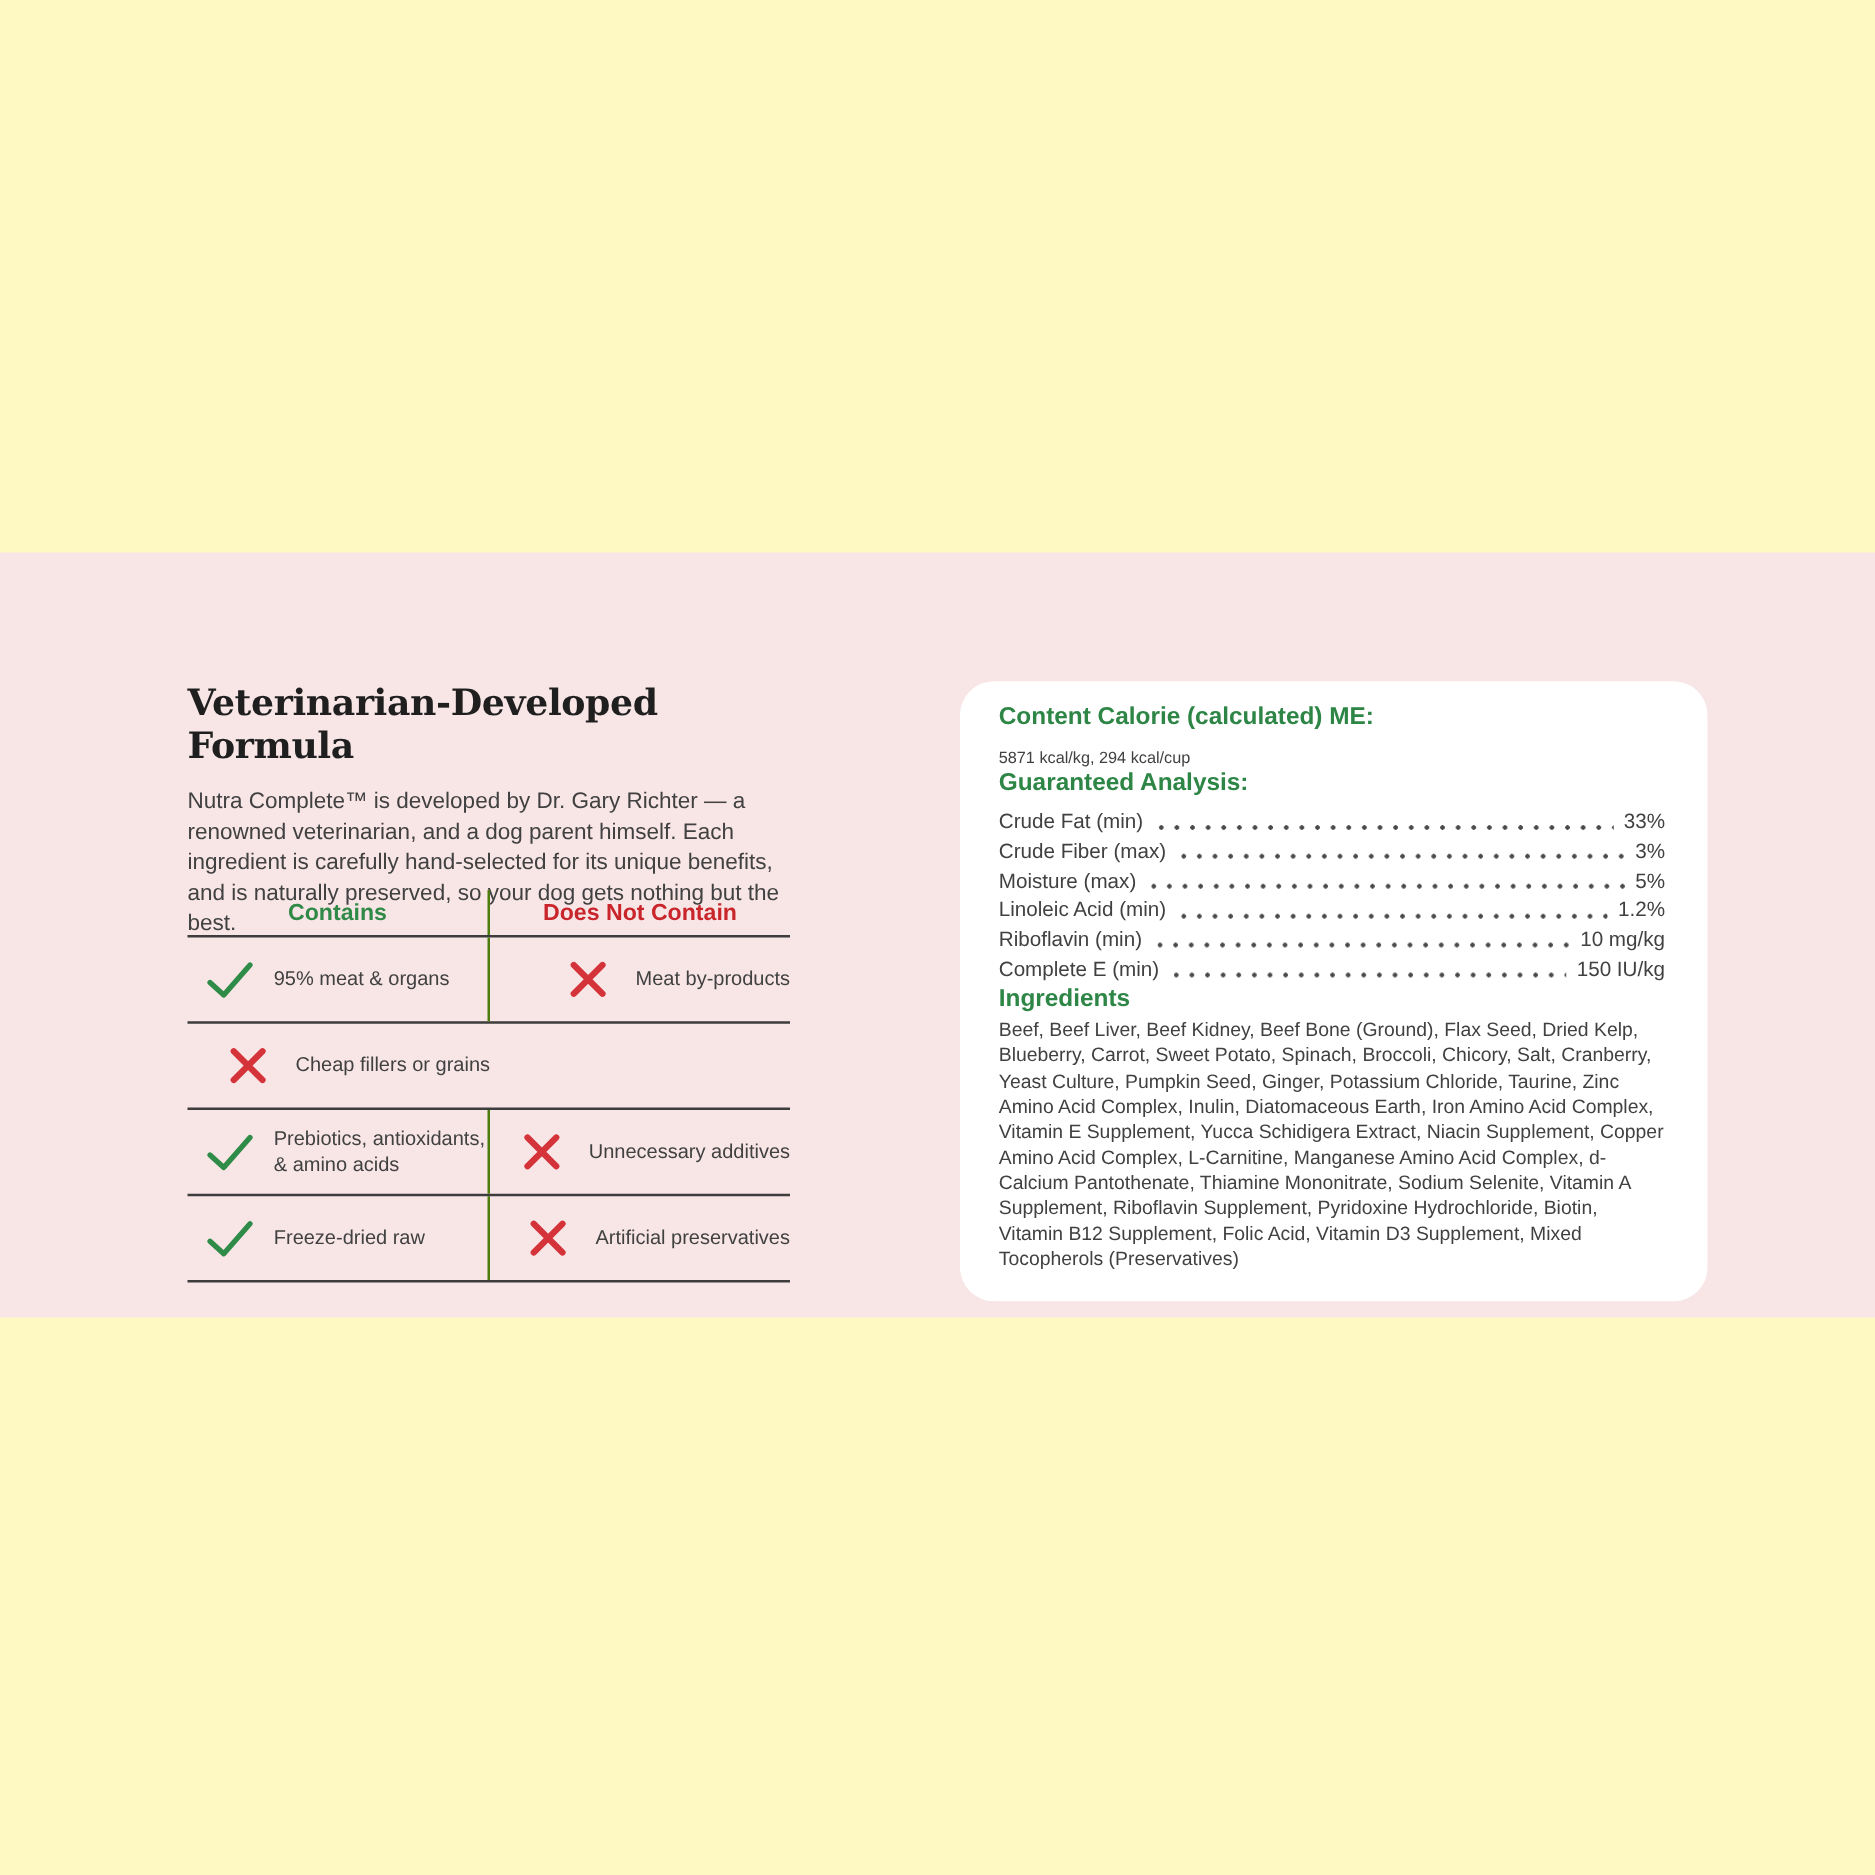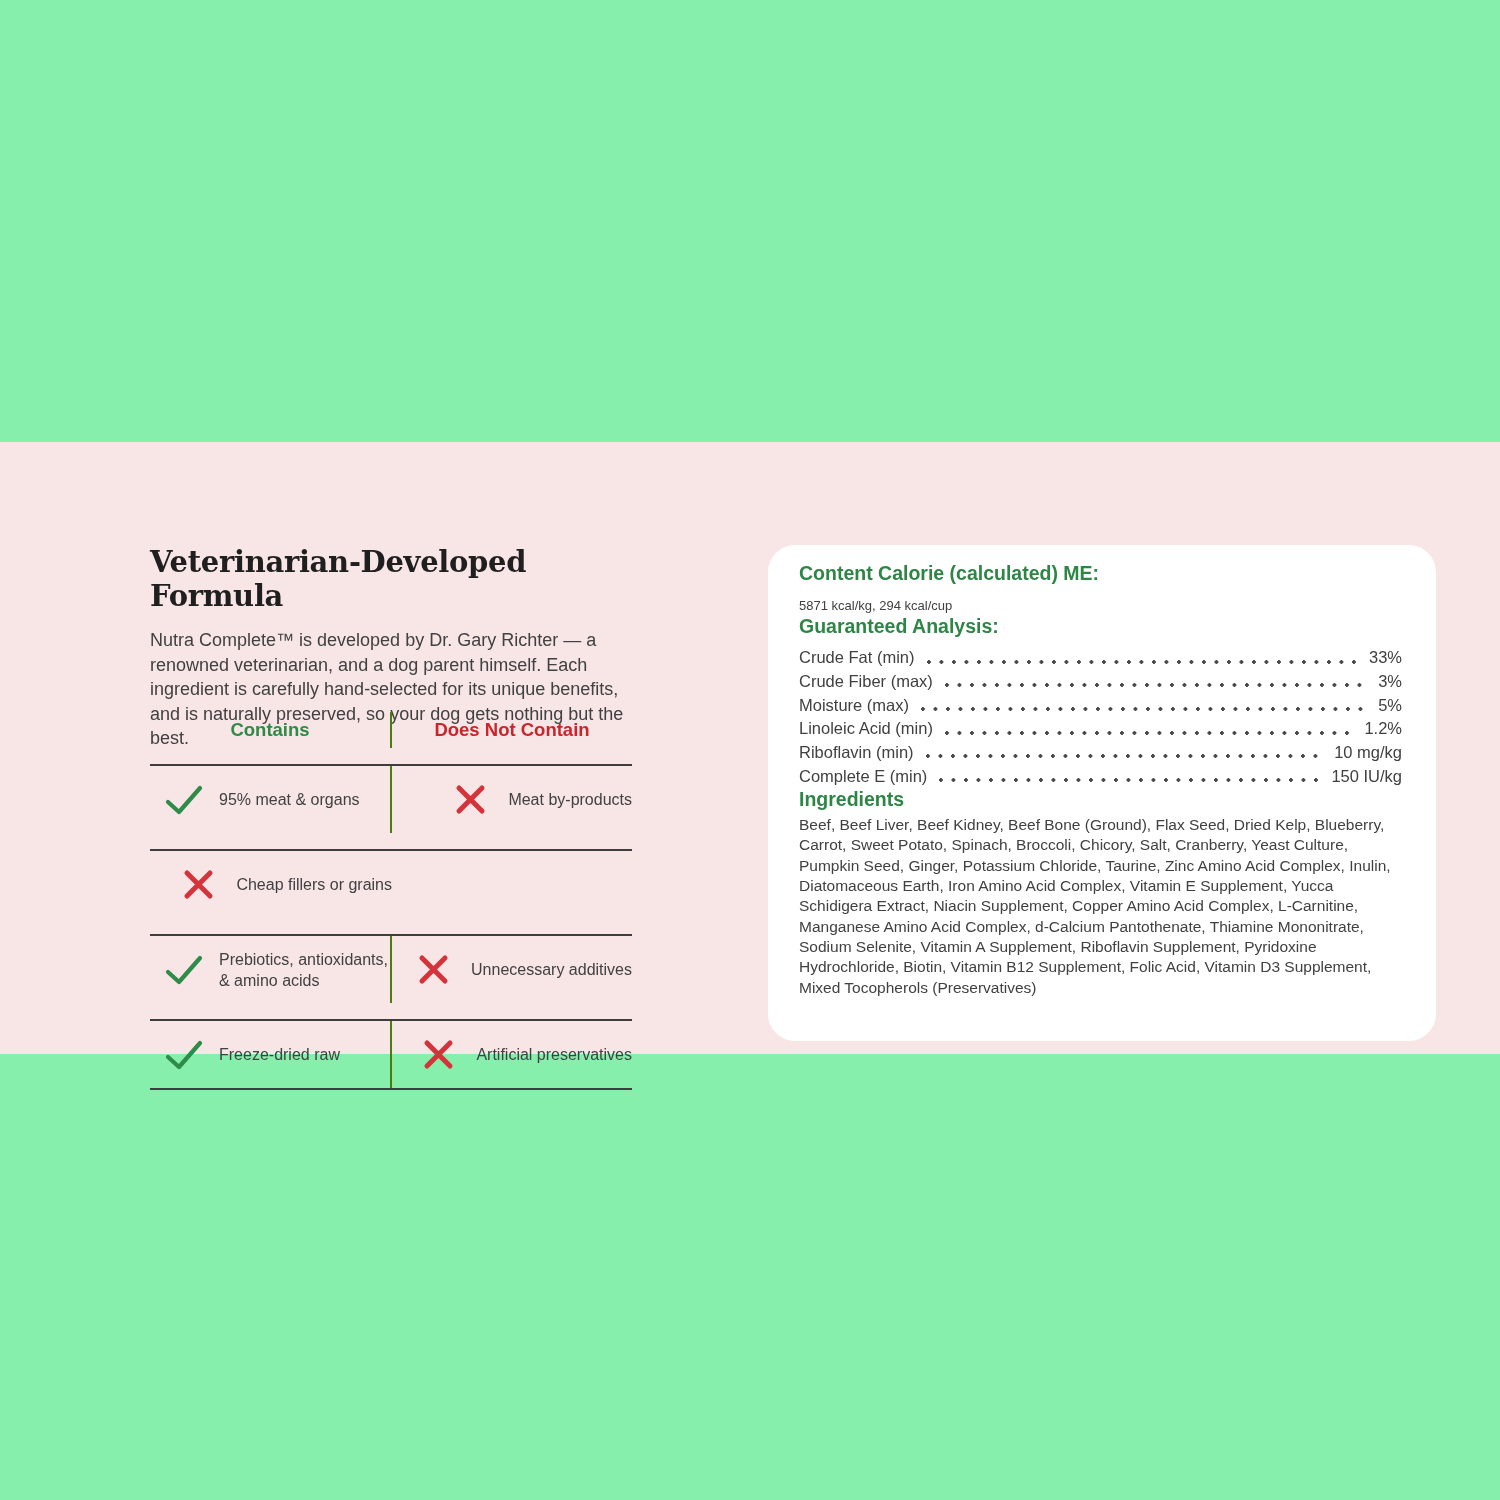--- a/index.html
+++ b/index.html
@@ -1,17 +1,17 @@
 <!DOCTYPE html>
 <html><head>
 <meta charset="utf-8">
 <style>
   html,body { margin:0; padding:0; background:#ffffff; }
   .canvas {
-    position:relative; width:1500px; height:1500px; background:#86efac;
+    position:relative; width:1500px; height:1500px; background:#fef9c3;
     font-family:"Liberation Sans", sans-serif; overflow:hidden;
   }
   .pink-band {
     position:absolute; left:0; top:442px; width:1500px; height:612px;
     background:#f8e5e6;
   }
 
   
   .left-text { position:absolute; left:150px; top:545px; width:492px; }
   .left-text h1 {
@@ -19,35 +19,35 @@
     font-size:29px; line-height:34px; color:#1f1f1f; letter-spacing:-0.3px;
   }
   .left-text p {
     margin:15px 0 0 0; font-size:18px; line-height:24.6px; color:#414141;
     width:488px;
   }
 
   .compare-table { position:absolute; left:150px; top:712px; width:482px;
     border-bottom:2px solid #3d3d3d; }
   .ct-row { display:grid; grid-template-columns:242px 240px; }
-  .ct-row + .ct-row { border-top:2px solid #3d3d3d;margin-top:16px; }
+  .ct-row + .ct-row { border-top:2px solid #3d3d3d; }
   .ct-cell { display:flex; align-items:center; min-height:67px; }
   .ct-cell.ct-left { border-right:2px solid #4d7c0f; padding-left:15px; gap:16px; }
   .ct-cell.ct-right { padding-left:9px; gap:21px;justify-content:flex-end; }
   .ct-header .ct-cell { min-height:36px; justify-content:center; padding:0; gap:0; }
   .h-contains { color:#2e8a46; font-size:18.5px; font-weight:bold; }
   .h-not { color:#c9262c; font-size:18.5px; font-weight:bold; }
   .ct-text { font-size:16px; line-height:21px; color:#414141; }
   .ct-left .ct-text { max-width:196px; }
   .ct-right .ct-text { white-space:nowrap; }
   .icon-box { flex:0 0 auto; display:flex; align-items:center; justify-content:center; }
 
   
   .card {
-    position:absolute; left:768px; top:545px; width:668px; height:496px;
+    position:absolute; left:768px; top:545px; width:598px; height:496px;
     background:#ffffff; border-radius:27px; box-sizing:border-box;
     padding:17px 34px 14px 31px;
   }
   .card h2 { margin:0; color:#2e8646; font-size:19.5px; font-weight:bold; line-height:22px; }
   .calorie-line { margin:12px 0 0 0; font-size:13px; color:#414141; line-height:19px; }
   .ga-heading { margin-top:13px; }
   .ga-list { margin-top:9px; }
   .ga-row { display:flex; align-items:center; height:23.7px; }
   .ga-label { white-space:nowrap; font-size:16.5px; color:#414141; }
   .ga-dots {

